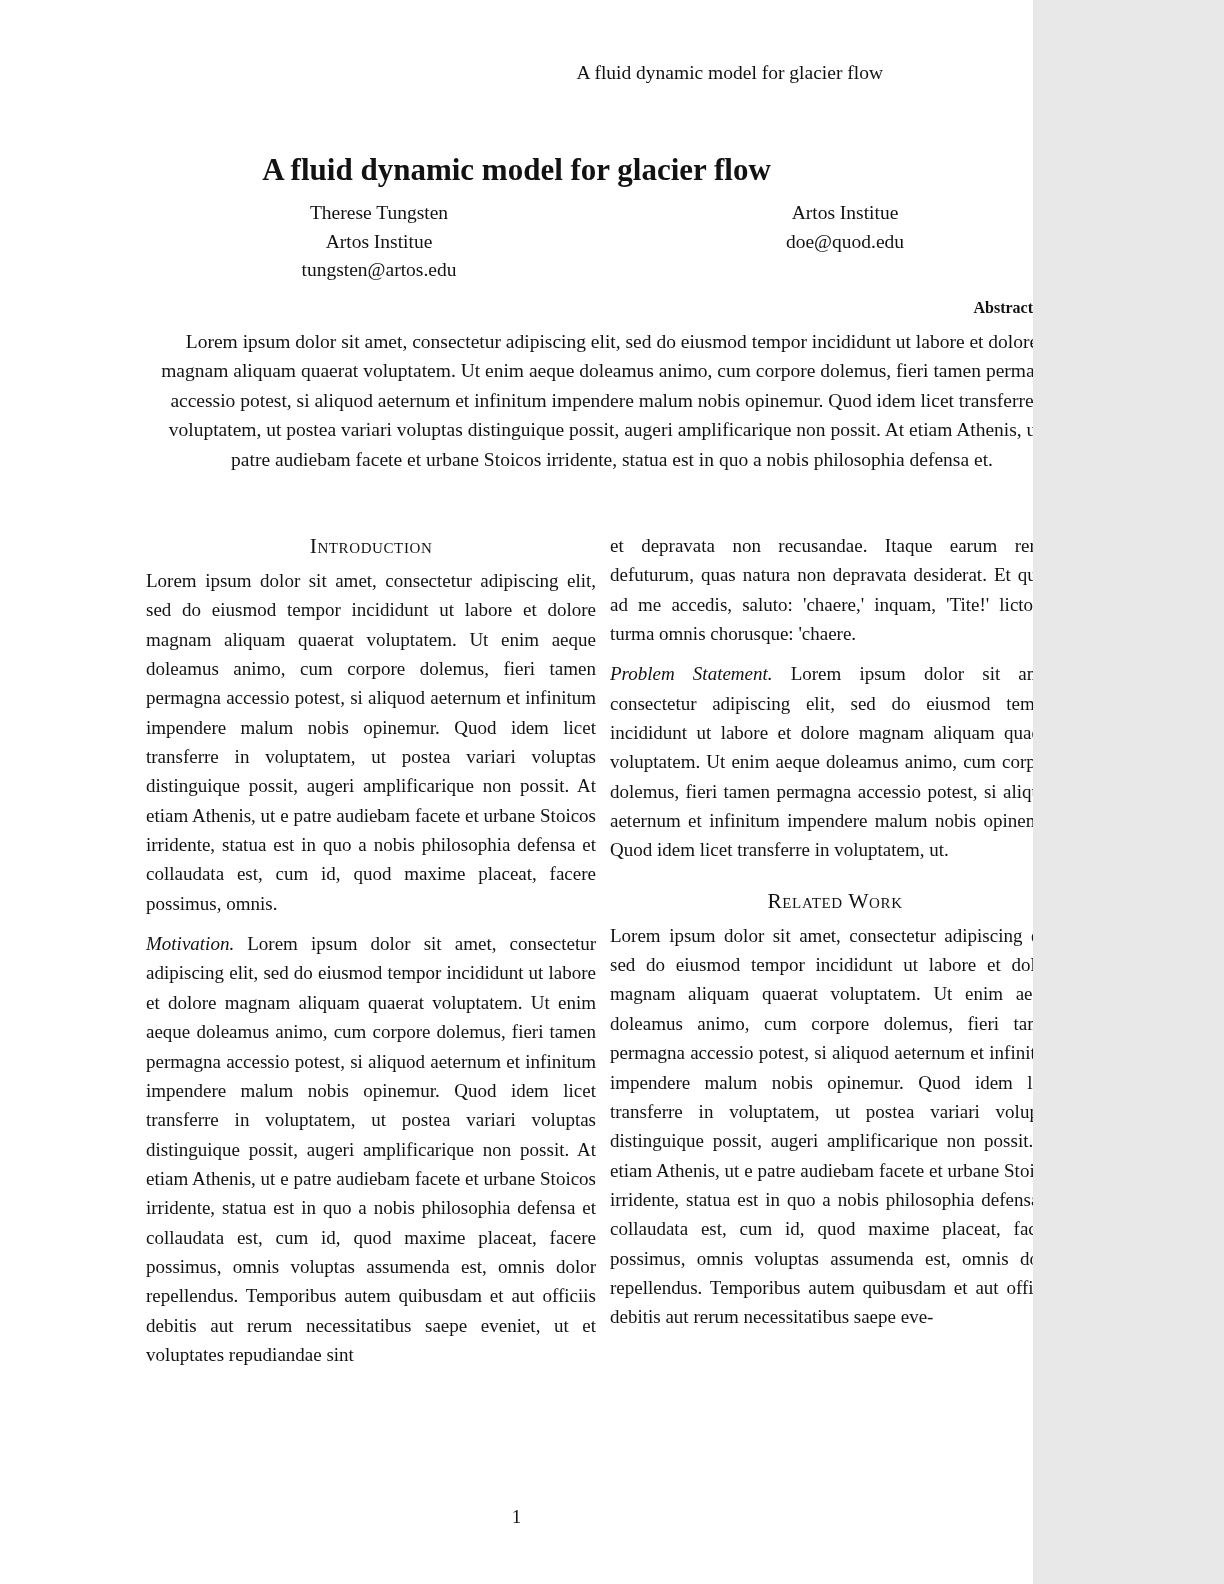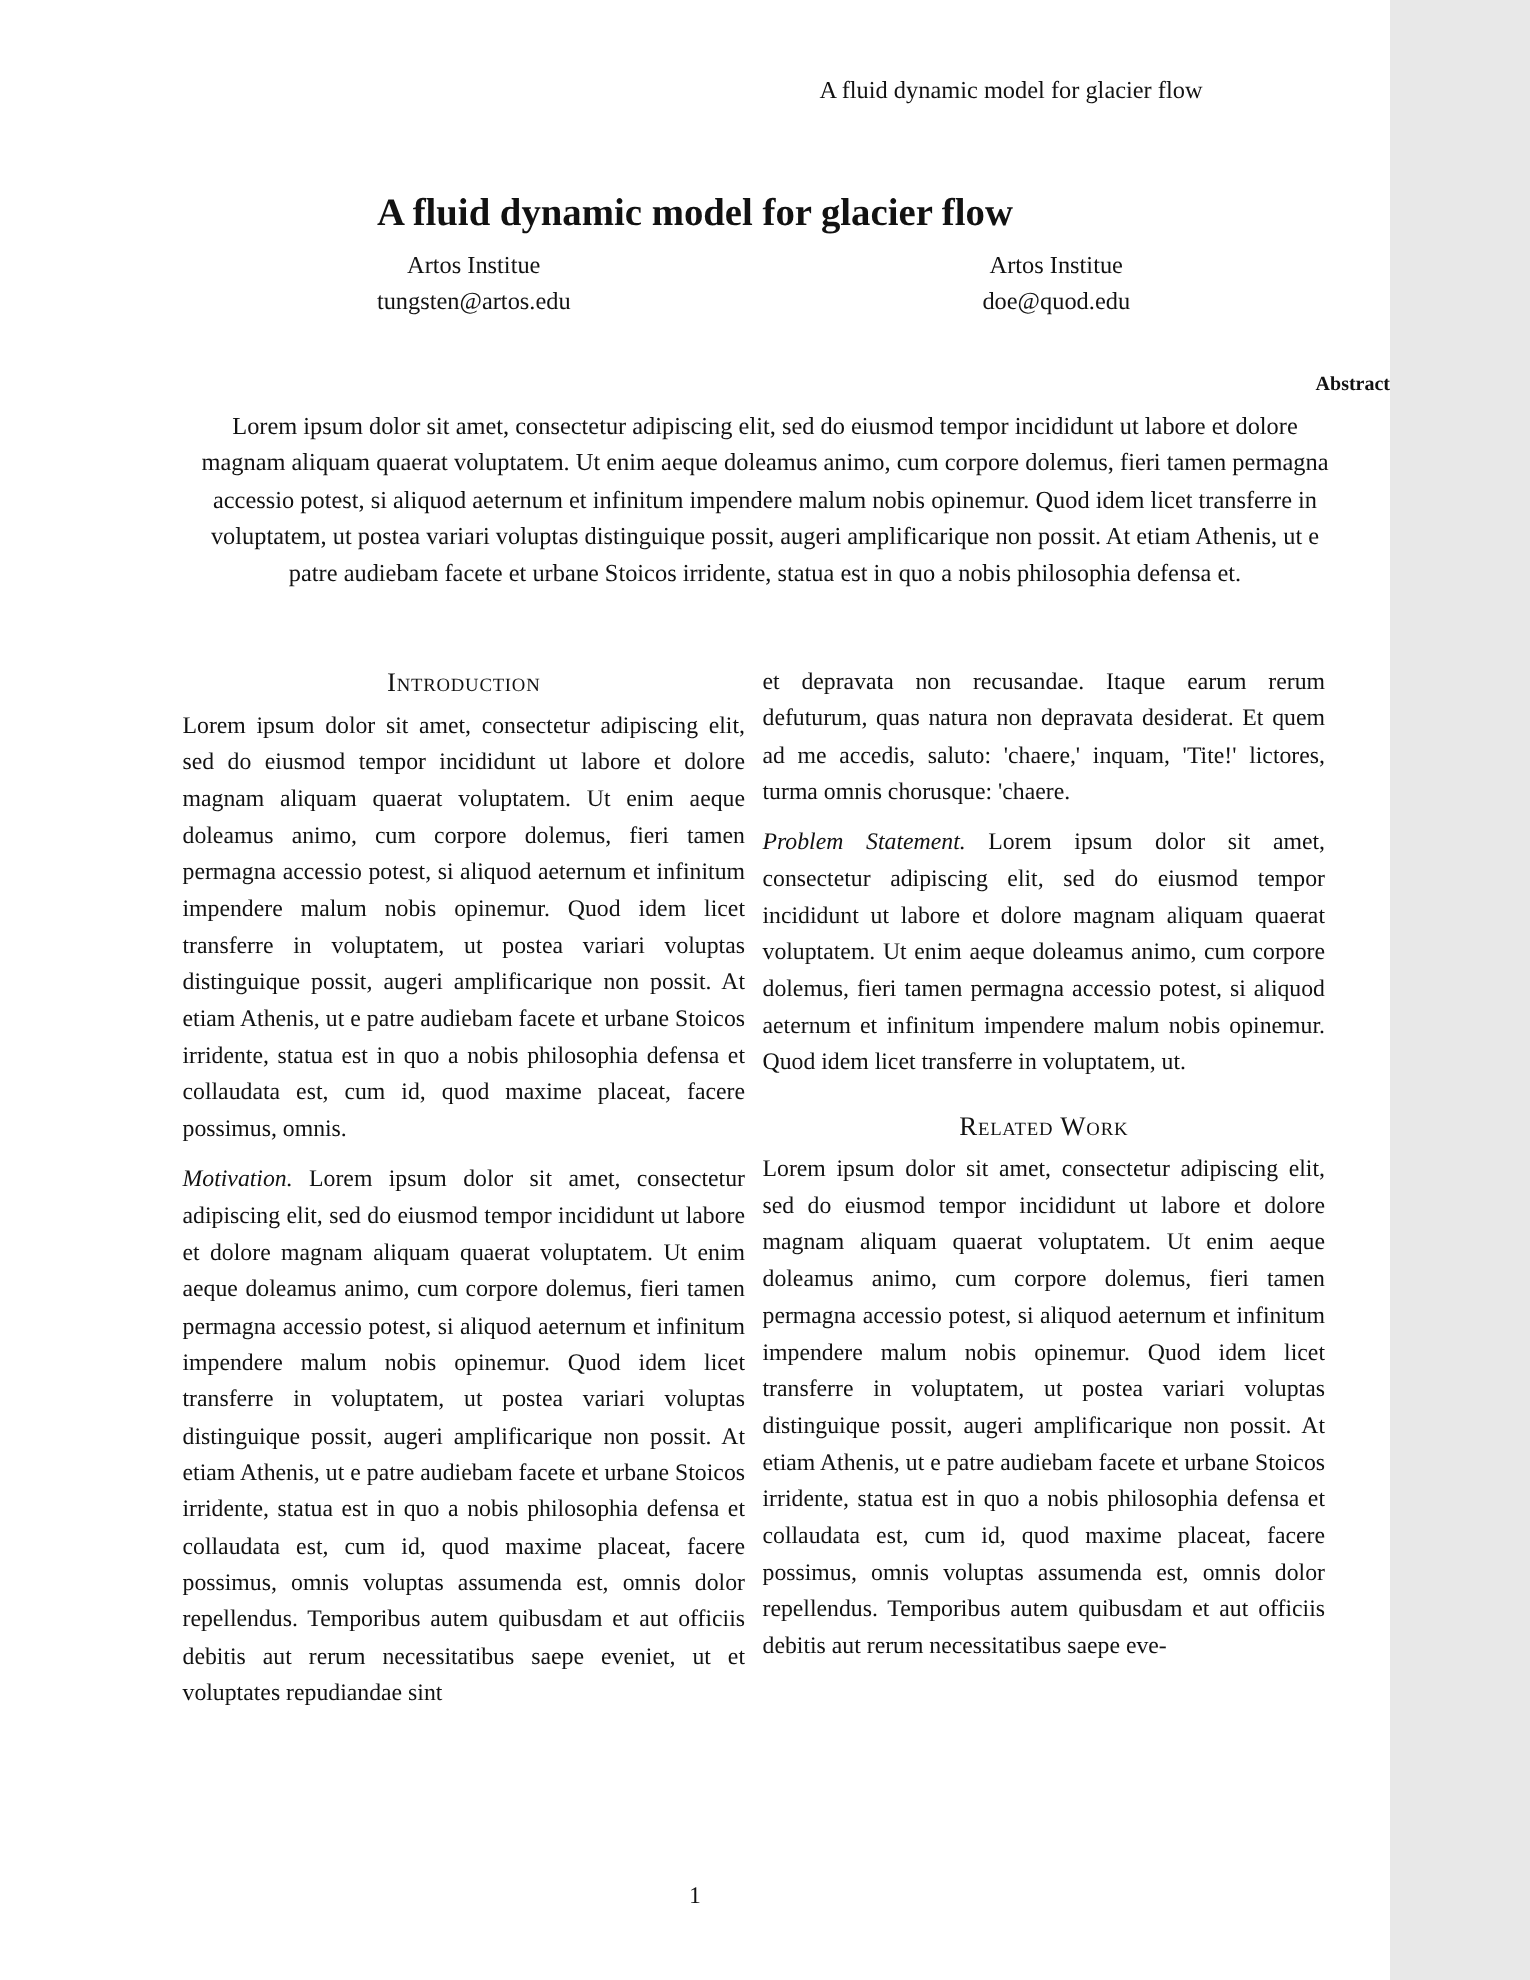--- a/index.html
+++ b/index.html
@@ -2,21 +2,21 @@
 <html><head>
 <meta charset="utf-8">
 <style>
   html, body {
     margin: 0;
     padding: 0;
     background: #e8e8e8;
   }
   .page {
     position: relative;
-    width: 1112px;
+    width: 1033px;
     height: 1584px;
     background: #ffffff;
     font-family: "Liberation Serif", "DejaVu Serif", serif;
     color: #121212;
     overflow: hidden;
     -webkit-font-smoothing: antialiased;
   }
   .running-header {
     position: absolute;
     top: 60px;
@@ -118,20 +118,21 @@
 <body>
 
 <div class="page">
 
   <div class="running-header">A fluid dynamic model for glacier flow</div>
 
   <h1 class="paper-title">A fluid dynamic model for glacier flow</h1>
 
   <div class="authors">
     <div class="author">
+      <div>Therese Tungsten</div>
       <div>Artos Institue</div>
       <div>tungsten@artos.edu</div>
     </div>
     <div class="author">
       <div>Artos Institue</div>
       <div>doe@quod.edu</div>
     </div>
   </div>
 
   <div class="abstract-heading">Abstract</div>

